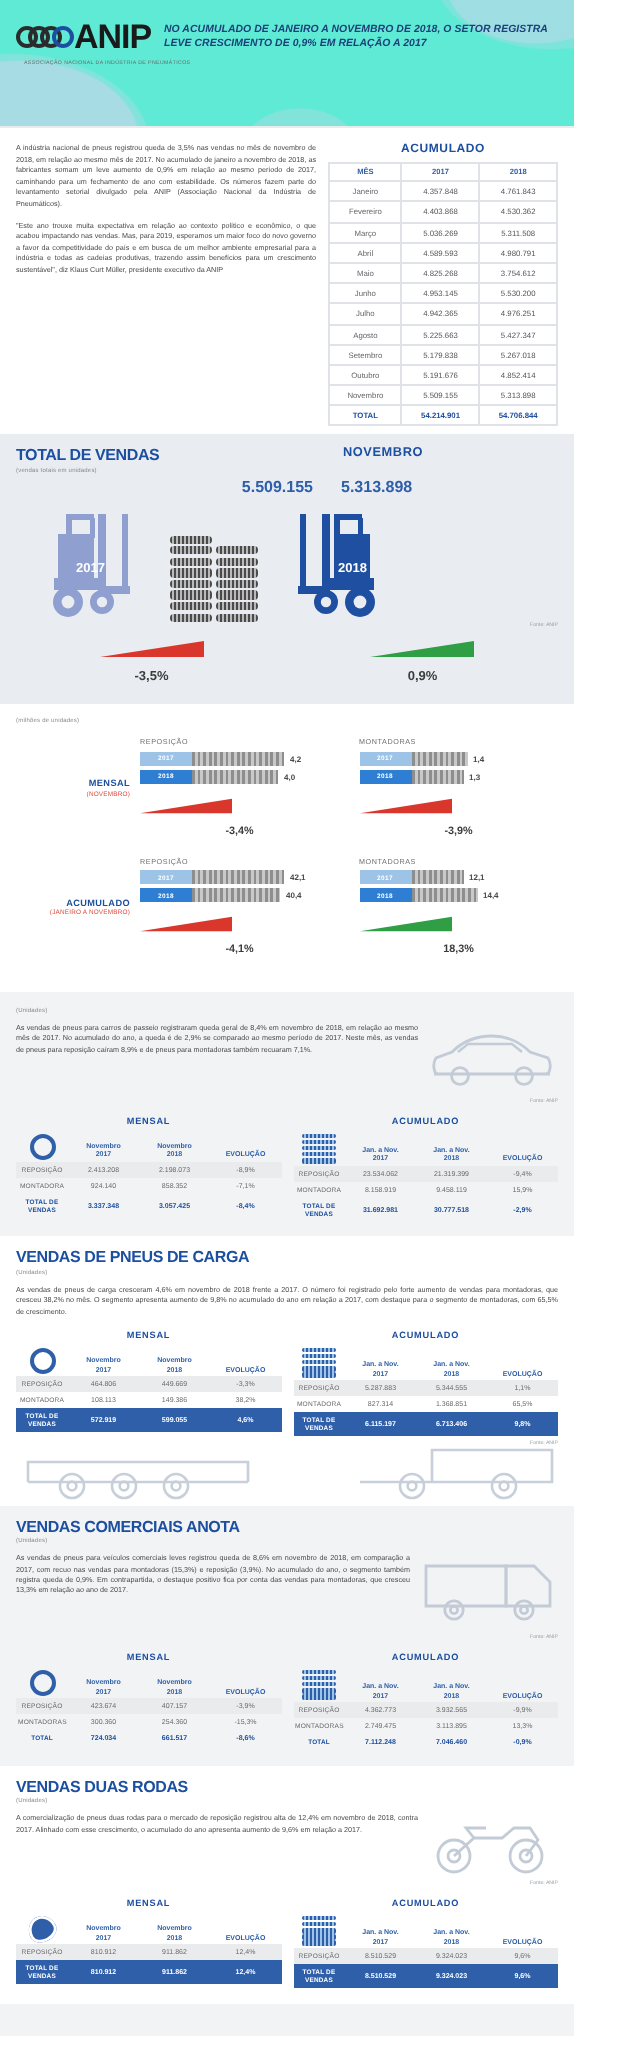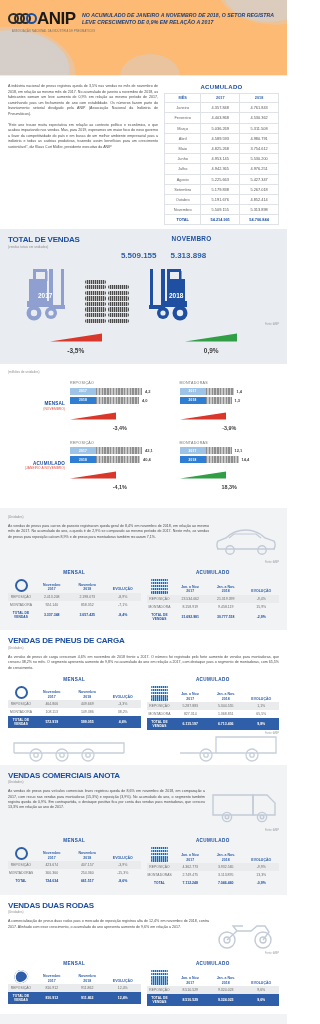--- a/index.html
+++ b/index.html
@@ -9,22 +9,22 @@
     background:#ffffff;
     width:287px;
     color:#3c3c3c;
     -webkit-font-smoothing:antialiased;
   }
   .page{width:287px;position:relative;overflow:hidden;}
 
   
   .header{
     position:relative;
-    height:76px;
-    background:#fdba74;
+    height:64px;
+    background:#5eead4;
     overflow:hidden;
     border-bottom:1px solid #e9ecef;
   }
   .header .swoosh{
     position:absolute;inset:0;
     background:
       radial-gradient(ellipse 120px 80px at 10px 70px, rgba(198,214,234,.55) 0 49%, transparent 50%),
       radial-gradient(ellipse 140px 95px at 6px 74px, rgba(198,214,234,.35) 0 49%, transparent 50%),
       radial-gradient(ellipse 90px 60px at 268px -8px, rgba(198,214,234,.45) 0 49%, transparent 50%),
       radial-gradient(ellipse 120px 78px at 276px -14px, rgba(198,214,234,.3) 0 49%, transparent 50%),

